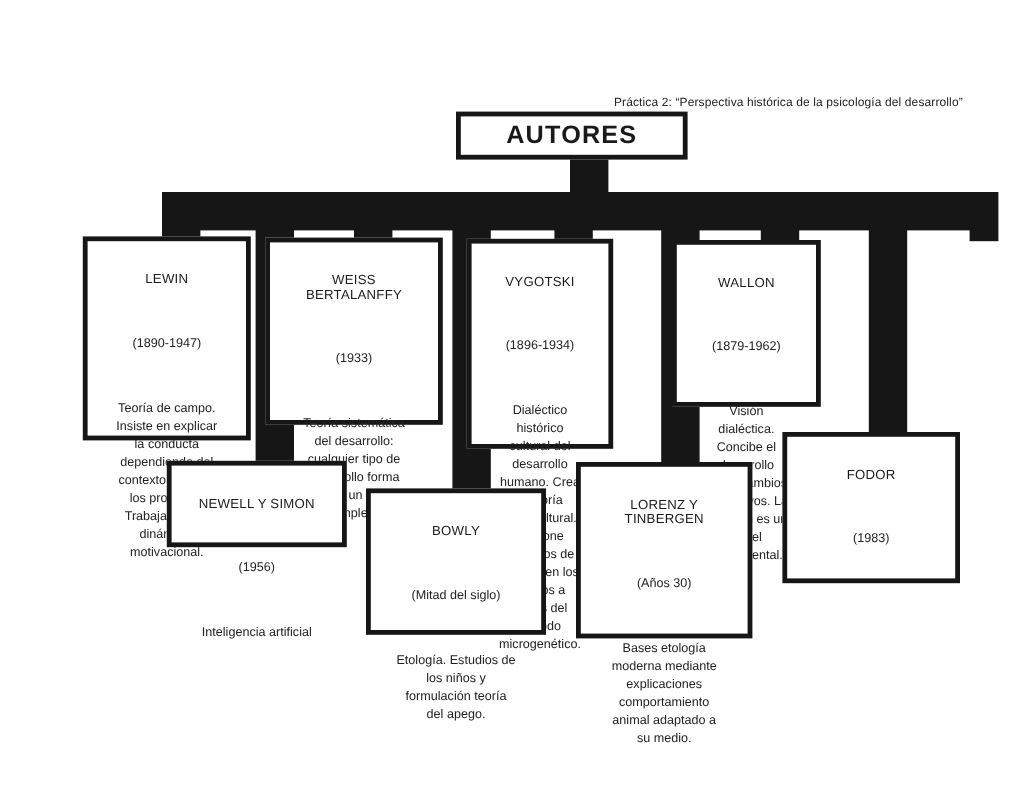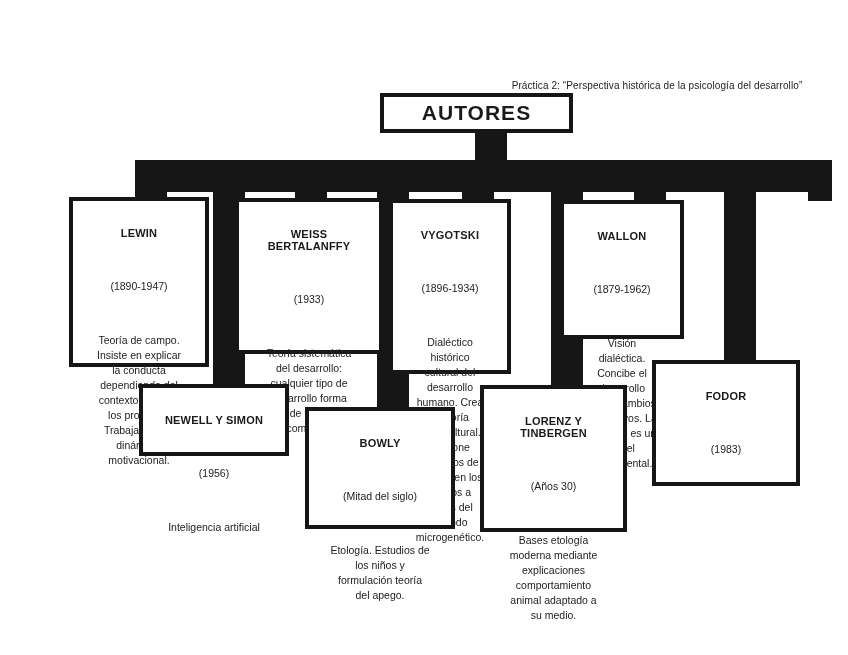--- a/index.html
+++ b/index.html
@@ -50,40 +50,40 @@
   }
   .node {
     position: absolute;
     border: 4px solid #161616;
     background: #ffffff;
     text-align: center;
     padding: 7px 5px 0 5px;
     z-index: 2;
   }
   .n-title {
-    font-weight: bold;
+    font-weight: normal;
     font-size: 11px;
     letter-spacing: 0.2px;
     color: #1a1a1a;
     margin-top: 3px;
   }
   .n-period {
     font-size: 10.5px;
     margin-top: 9px;
     color: #222222;
   }
   .n-desc {
     font-size: 10.5px;
     line-height: 15px;
     margin-top: 9px;
     color: #222222;
   }
   
   .n-lewin    { left: 37px;  top: 165px; width: 140px; height: 170px; }
-  .n-weiss    { left: 203px; top: 166px; width: 148px; height: 156px; }
+  .n-weiss    { left: 189px; top: 166px; width: 148px; height: 156px; }
   .n-vygotski { left: 357px; top: 167px; width: 122px; height: 175px; }
   .n-wallon   { left: 528px; top: 168px; width: 124px; height: 139px; }
   .n-turing   { left: 705px; top: 166px; width: 136px; height: 96px;  }
   .n-newell   { left: 107px; top: 352px; width: 150px; height: 72px;  }
   .n-bowly    { left: 273px; top: 375px; width: 150px; height: 122px; }
   .n-lorenz   { left: 448px; top: 353px; width: 147px; height: 147px; }
   .n-fodor    { left: 620px; top: 328px; width: 148px; height: 126px; }
   
   .c-stem          { left: 443px; top: 99px;  width: 3px;   height: 32px;  }
   .c-bus           { left: 103px; top: 128px; width: 676px; height: 3px;   }

